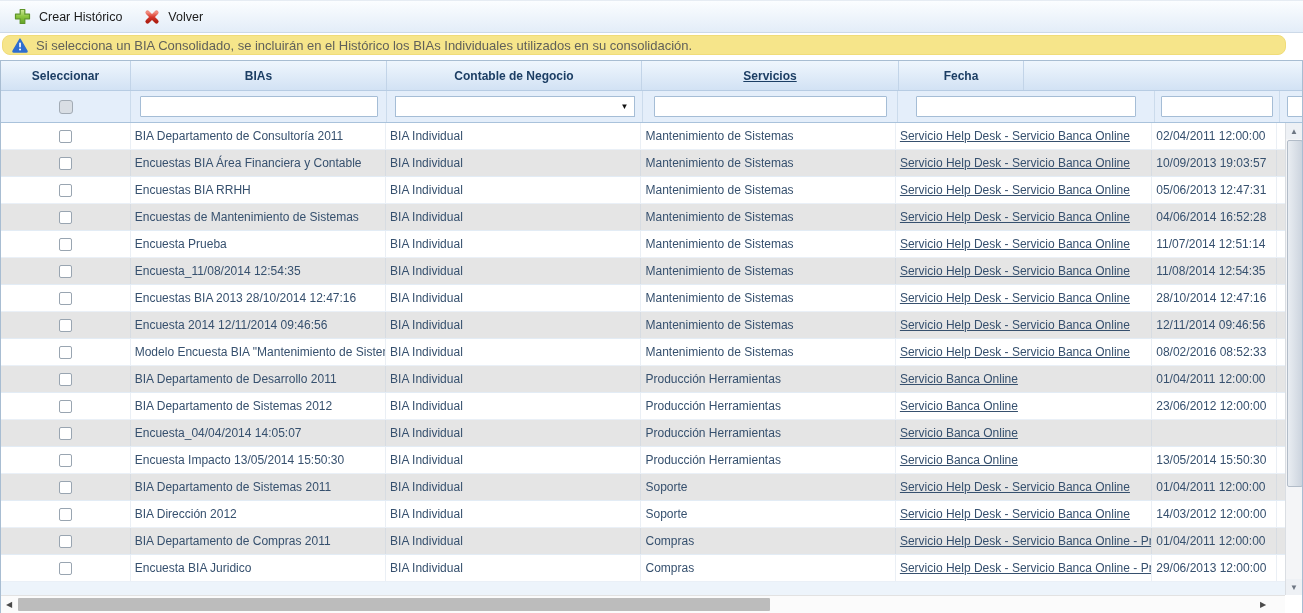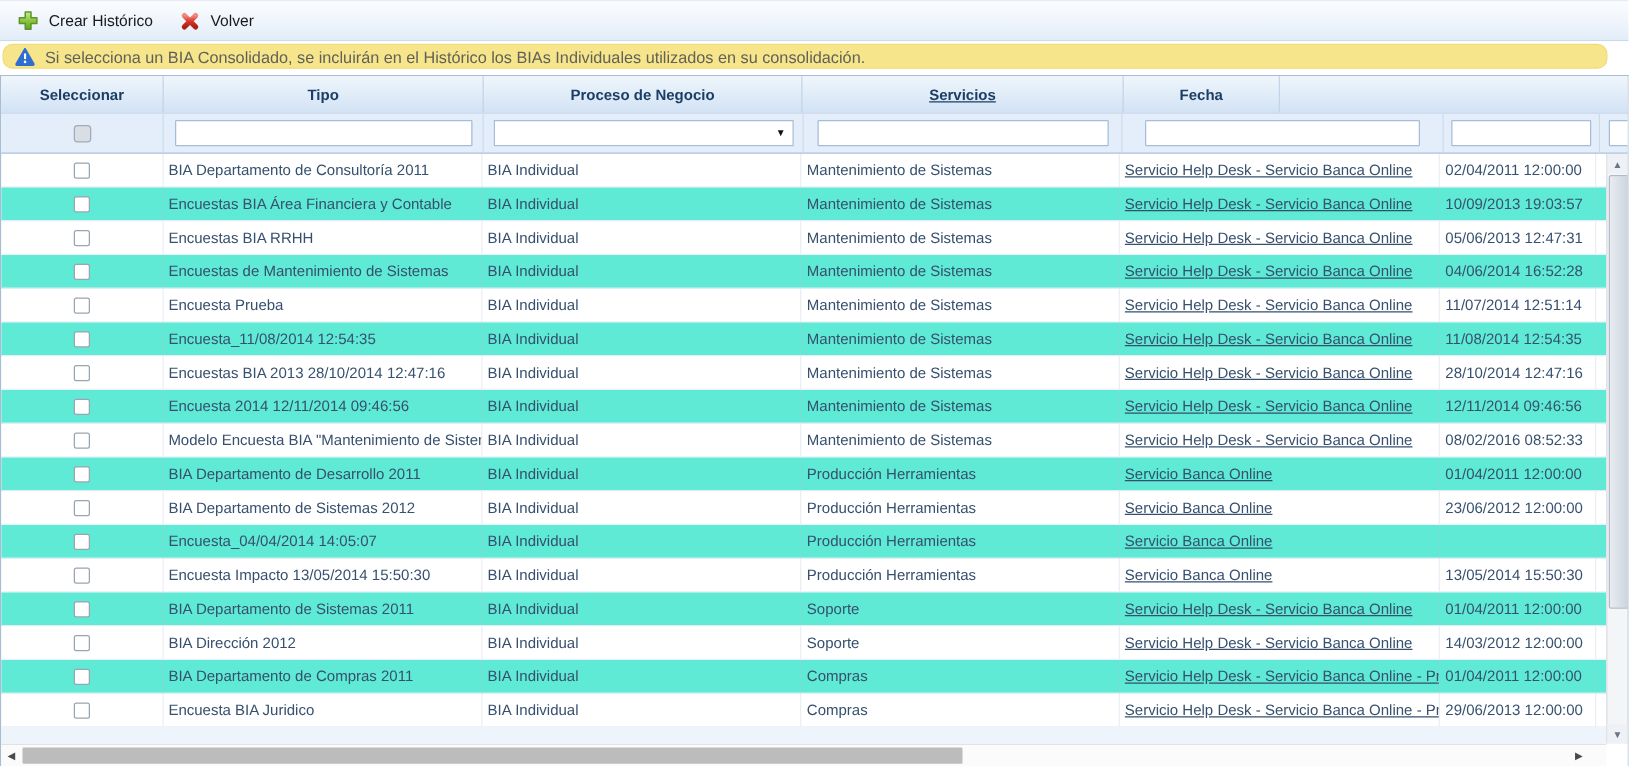--- a/index.html
+++ b/index.html
@@ -43,21 +43,21 @@
   .w-extra{width:26px; margin-left:6px; margin-right:-12px;}
   .fselect { position:relative; width:240px; height:21px; box-sizing:border-box; border:1px solid #a5bdd6;
              background:#fff; cursor:pointer; }
   .fselect .arrow { position:absolute; right:5px; top:5px; font-size:8px; color:#111; }
   .master-cb { width:14px; height:14px; box-sizing:border-box; background:#d9dee4;
                border:1px solid #a2abb5; border-radius:3px; }
 
   .gbody { flex:1; display:flex; overflow:hidden; }
   .rows { flex:1; min-width:0; overflow:hidden; }
   .row { height:27px; box-sizing:border-box; display:flex; background:#fff; border-bottom:1px solid #eaf0f7; }
-  .row.alt { background:#5eead4; border-bottom-color:#e3ecf5; }
+  .row.alt { background:#e5e5e5; border-bottom-color:#e3ecf5; }
   .row.partial { height:13px; background:#edf4fb; border-bottom:none; }
   .cell { box-sizing:border-box; padding:0 4px; display:flex; align-items:center; font-size:12px;
           color:#36506e; white-space:nowrap; overflow:hidden; border-right:1px solid rgba(178,198,220,0.28); }
   .cell.center { justify-content:center; }
   .cell:last-child { border-right:none; }
   input[type="checkbox"] { appearance:none; -webkit-appearance:none; width:13px; height:13px;
           border:1px solid #99a5b1; background:#fff; border-radius:2px; margin:0; cursor:pointer; }
 
   
   .vscroll { width:17px; box-sizing:border-box; background:#f4f5f7; border-left:1px solid #dadee3; position:relative; }
@@ -125,22 +125,22 @@
         </svg>
       </span>
       <span>Si selecciona un BIA Consolidado, se incluirán en el Histórico los BIAs Individuales utilizados en su consolidación.</span>
     </div>
   </div>
 
   <div class="grid">
 
     <div class="ghead">
       <div class="hcell c0">Seleccionar</div>
-      <div class="hcell c2">Tipo</div>
-      <div class="hcell c3">Proceso de Negocio</div>
+      <div class="hcell c2">BIAs</div>
+      <div class="hcell c3">Contable de Negocio</div>
       <div class="hcell c4">Servicios</div>
       <div class="hcell c5">Fecha</div>
       <div class="hcell c6"></div>
     </div>
 
     <div class="gfilter">
       <div class="fcell c0">
         <span class="master-cb"></span>
       </div>
       <div class="fcell c1">

